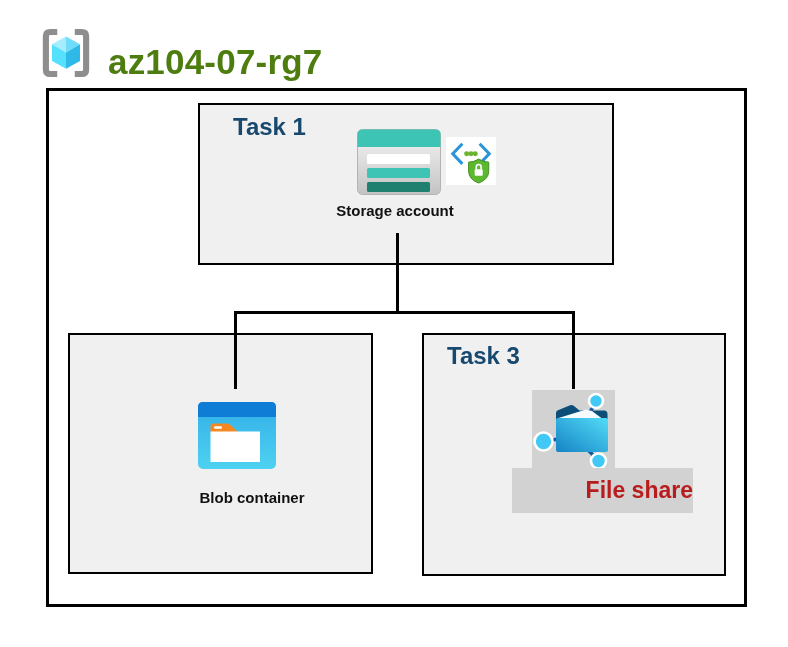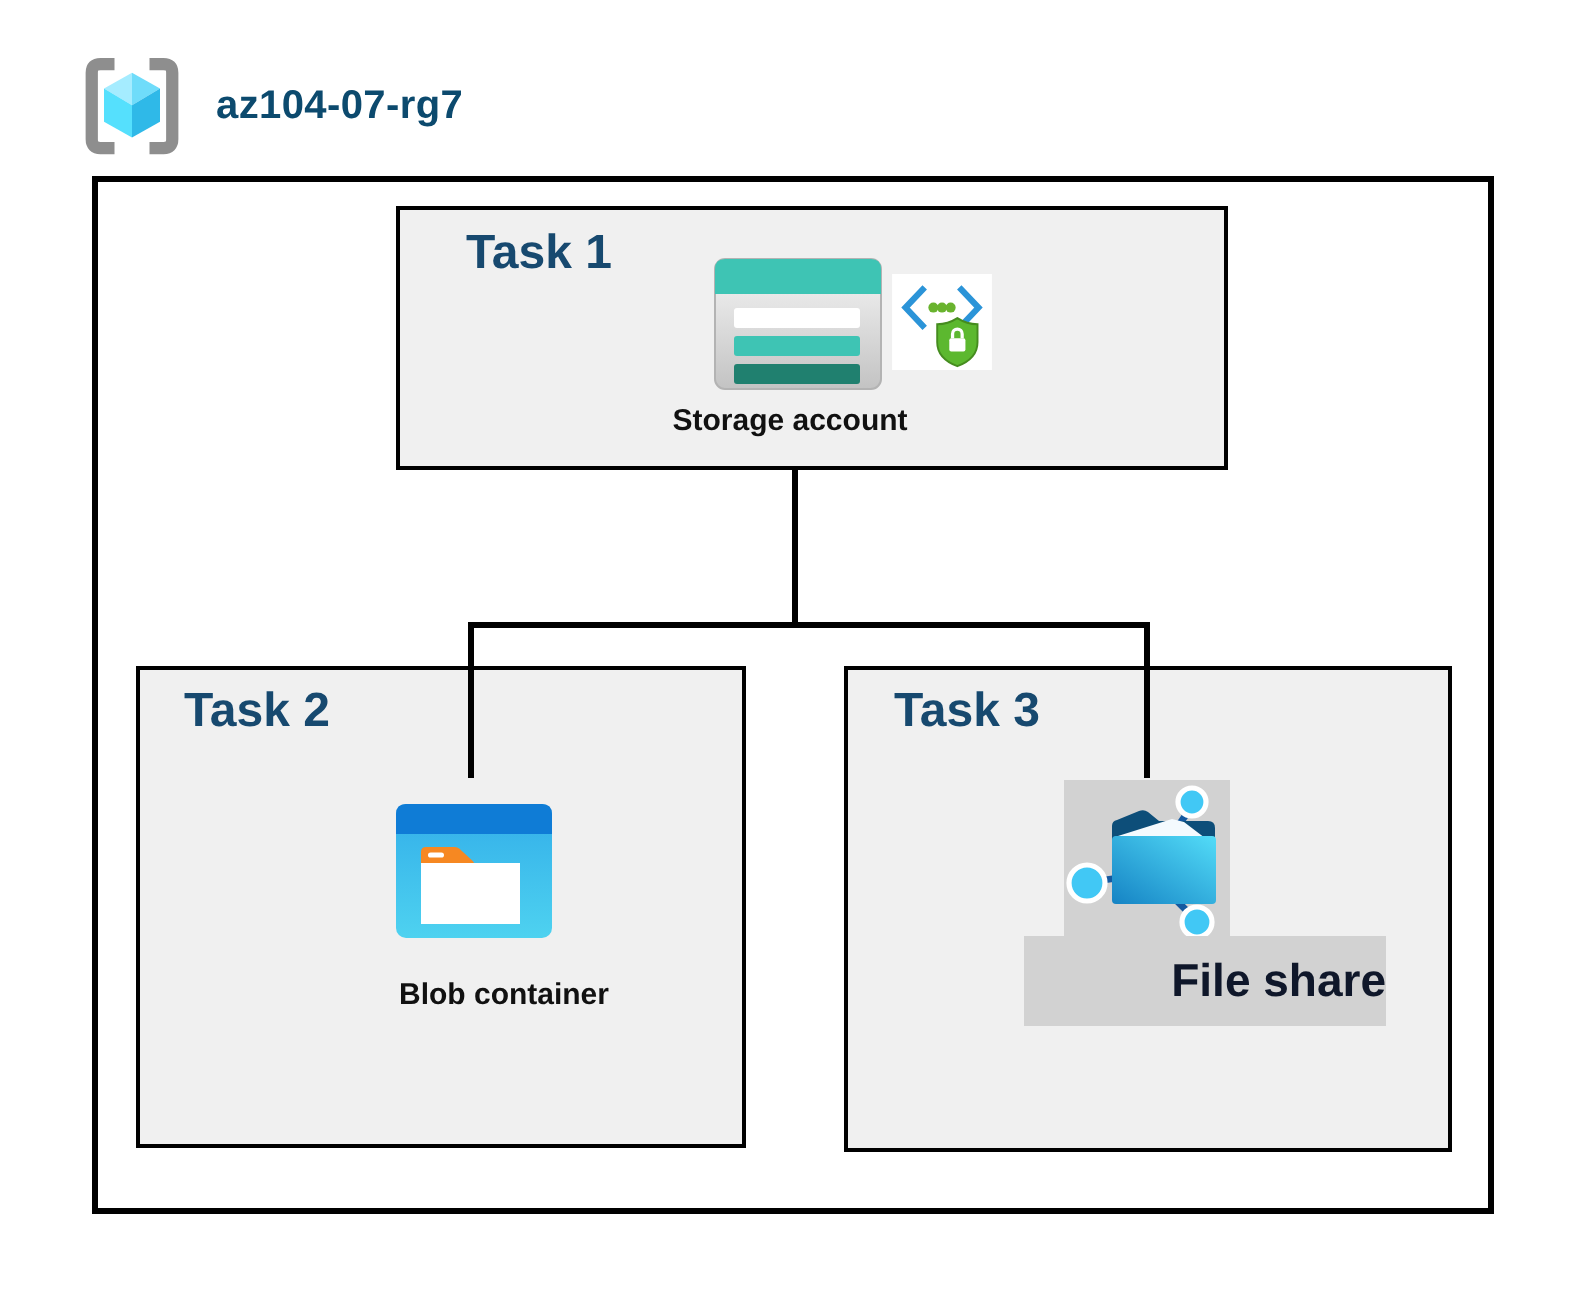--- a/index.html
+++ b/index.html
@@ -1,26 +1,26 @@
 <!DOCTYPE html>
 <html><head>
 <meta charset="utf-8">
 <style>
   html,body{margin:0;padding:0;background:#fff;}
   body{width:788px;height:647px;position:relative;overflow:hidden;
        font-family:"Liberation Sans","DejaVu Sans",sans-serif;}
   .abs{position:absolute;}
   
   .rg-icon{left:38px;top:25px;width:56px;height:56px;}
-  .rg-title{left:108px;top:42px;font-size:20px;font-weight:700;color:#0c4a6e;letter-spacing:0.2px;}
+  .rg-title{left:108px;top:42px;font-size:35px;font-weight:700;color:#4d7c0f;letter-spacing:0.2px;}
   
   .outer-box{left:46px;top:88px;width:701px;height:519px;border:3px solid #000;box-sizing:border-box;background:#fff;}
   
   .task-box{background:#F0F0F0;border:2px solid #000;box-sizing:border-box;}
-  .task1{left:198px;top:103px;width:416px;height:132px;}
+  .task1{left:198px;top:103px;width:416px;height:162px;}
   .task2{left:68px;top:333px;width:305px;height:241px;}
   .task3{left:422px;top:333px;width:304px;height:243px;text-align:right;}
   .task-label{font-size:24px;font-weight:700;color:#17496F;}
   .res-label{font-size:15px;font-weight:700;color:#111;text-align:center;}
   
   .conn{background:#000;}
   .v1{left:396px;top:233px;width:3px;height:80px;}
   .h1{left:234px;top:311px;width:341px;height:3px;}
   .v2{left:234px;top:311px;width:3px;height:78px;}
   .v3{left:572px;top:311px;width:3px;height:78px;}
@@ -30,21 +30,21 @@
   .t1-sas{left:246px;top:32px;width:50px;height:48px;}
   .t1-res{left:0px;top:97px;width:390px;}
   
   .t2-label{left:22px;top:7px;}
   .t2-blob{left:128px;top:67px;width:78px;height:67px;}
   .t2-res{left:12px;top:154px;width:340px;}
   
   .t3-label{left:23px;top:7px;}
   .t3-iconbg{left:108px;top:55px;width:83px;height:80px;background:#D2D2D2;}
   .t3-labelbg{left:88px;top:133px;width:181px;height:45px;background:#D2D2D2;}
-  .t3-res{font-size:23px;font-weight:700;color:#0f172a;line-height:45px;padding-left:14px;}
+  .t3-res{font-size:23px;font-weight:700;color:#b91c1c;line-height:45px;padding-left:14px;}
   svg{display:block;}
 </style>
 </head>
 <body>
 
 <div class="abs rg-icon">
   <svg width="56" height="56" viewBox="0 0 64 64">
     <path d="M22 8 H14 Q9 8 9 13 V51 Q9 56 14 56 H22" fill="none" stroke="#8E8E8E" stroke-width="7"></path>
     <path d="M42 8 H50 Q55 8 55 13 V51 Q55 56 50 56 H42" fill="none" stroke="#8E8E8E" stroke-width="7"></path>
     <polygon points="16,22 32,13 32,31.5" fill="#A5ECFF"></polygon>
@@ -84,21 +84,20 @@
       <circle cx="30.5" cy="17.5" r="2.6" fill="#69B32E"></circle>
       <path d="M34 23 q5 3.2 10.5 3.2 v9.3 q0 8.5 -10.5 12.5 q-10.5 -4 -10.5 -12.5 v-9.3 q5.5 0 10.5 -3.2 z" fill="#5CB82F" stroke="#458C1F" stroke-width="1"></path>
       <rect x="29.8" y="33.5" width="8.4" height="6.8" rx="1" fill="#FFFFFF"></rect>
       <path d="M31.5 33.5 v-2.3 a2.5 2.5 0 0 1 5 0 V33.5" fill="none" stroke="#FFFFFF" stroke-width="1.7"></path>
     </svg>
   </div>
   <div class="abs res-label t1-res">Storage account</div>
 </div>
 
 <div class="abs task-box task2">
-  <div class="abs task-label t2-label">Task 2</div>
   <div class="abs t2-blob">
     <svg width="78" height="67" viewBox="0 0 78 67">
       <defs>
         <linearGradient id="cyanbody" x1="0" y1="0" x2="0" y2="1">
           <stop offset="0" stop-color="#32AEE9"></stop>
             <stop offset="1" stop-color="#4ED2F0"></stop>
         </linearGradient>
       </defs>
       <rect x="0" y="0" width="78" height="67" rx="5" fill="url(#cyanbody)"></rect>
       <path d="M0 15 V5 Q0 0 5 0 H73 Q78 0 78 5 V15 Z" fill="#0F7CD6"></path>

